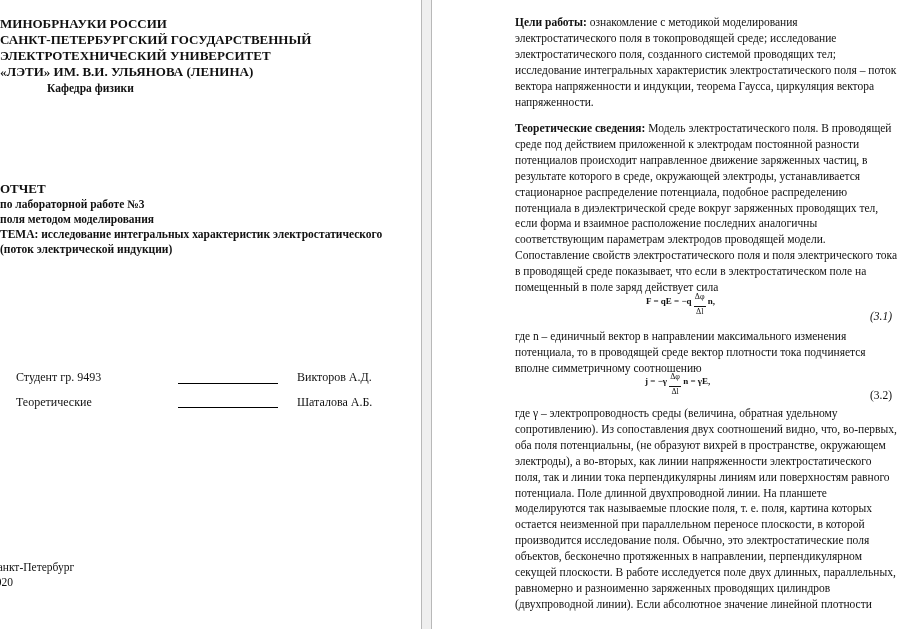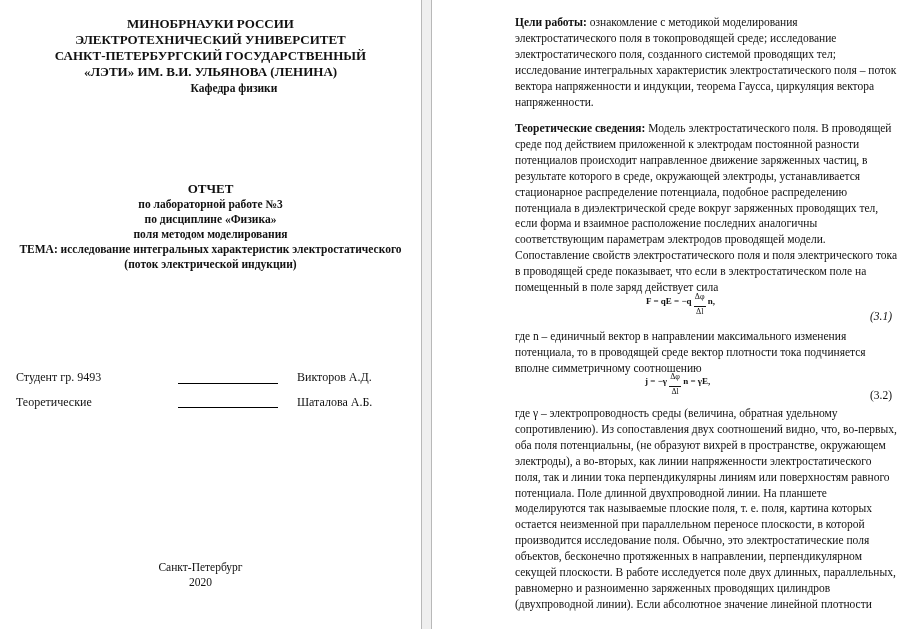--- a/index.html
+++ b/index.html
@@ -10,21 +10,21 @@
       color: #111;
     }
     .page { position: absolute; top: 0; height: 629px; background: #fff; overflow: hidden; }
     #page-left { left: 0; width: 421px; }
     #page-right { left: 446px; width: 466px; }
     .gap {
       position: absolute; left: 421px; top: 0; width: 11px; height: 629px;
       background: #efefef; border-left: 1px solid #b8b8b8; border-right: 1px solid #b8b8b8;
       box-sizing: border-box;
     }
-    .center { position: absolute; left: 0; width: 421px; text-align: center; }
+    .center { position: absolute; left: 0; width: 421px; }
     .b { font-weight: bold; }
     .hdr { top: 16px; font-size: 13px; line-height: 16px; font-weight: bold; }
     .hdr .sm { font-size: 11.5px; padding-left: 47px; }
     .report { top: 180px; font-size: 11.5px; line-height: 15px; font-weight: bold; }
     .report .title { font-size: 13px; line-height: 17px; }
     .sig { position: absolute; font-size: 12px; }
     .sig-line { position: absolute; height: 0; border-top: 1px solid #000; width: 100px; }
     .footer { top: 560px; font-size: 11.5px; line-height: 15px; }
     .rtext {
       position: absolute; left: 69px; width: 400px;
@@ -38,30 +38,29 @@
     .frac .num { display: block; border-bottom: 0.8px solid #111; padding: 5px 1px; }
     .frac .den { display: block; }
     .eqnum { position: absolute; left: 424px; font-size: 11.5px; }
   </style>
 </head>
 <body>
 
 <div class="page" id="page-left">
   <div class="center hdr">
     <div>МИНОБРНАУКИ РОССИИ</div>
+    <div>САНКТ-ПЕТЕРБУРГСКИЙ ГОСУДАРСТВЕННЫЙ</div>
     <div>ЭЛЕКТРОТЕХНИЧЕСКИЙ УНИВЕРСИТЕТ</div>
-    <div>САНКТ-ПЕТЕРБУРГСКИЙ ГОСУДАРСТВЕННЫЙ</div>
     <div>«ЛЭТИ» ИМ. В.И. УЛЬЯНОВА (ЛЕНИНА)</div>
     <div class="sm">Кафедра физики</div>
   </div>
 
   <div class="center report">
     <div class="title">ОТЧЕТ</div>
     <div>по лабораторной работе №3</div>
-    <div>по дисциплине «Физика»</div>
     <div>поля методом моделирования</div>
     <div>ТЕМА: исследование интегральных характеристик электростатического</div>
     <div>(поток электрической индукции)</div>
   </div>
 
   <div class="sig" style="left:16px; top:370px;">Студент гр. 9493</div>
   <div class="sig-line" style="left:178px; top:383px;"></div>
   <div class="sig" style="left:297px; top:370px;">Викторов А.Д.</div>
 
   <div class="sig" style="left:16px; top:395px;">Теоретические</div>

